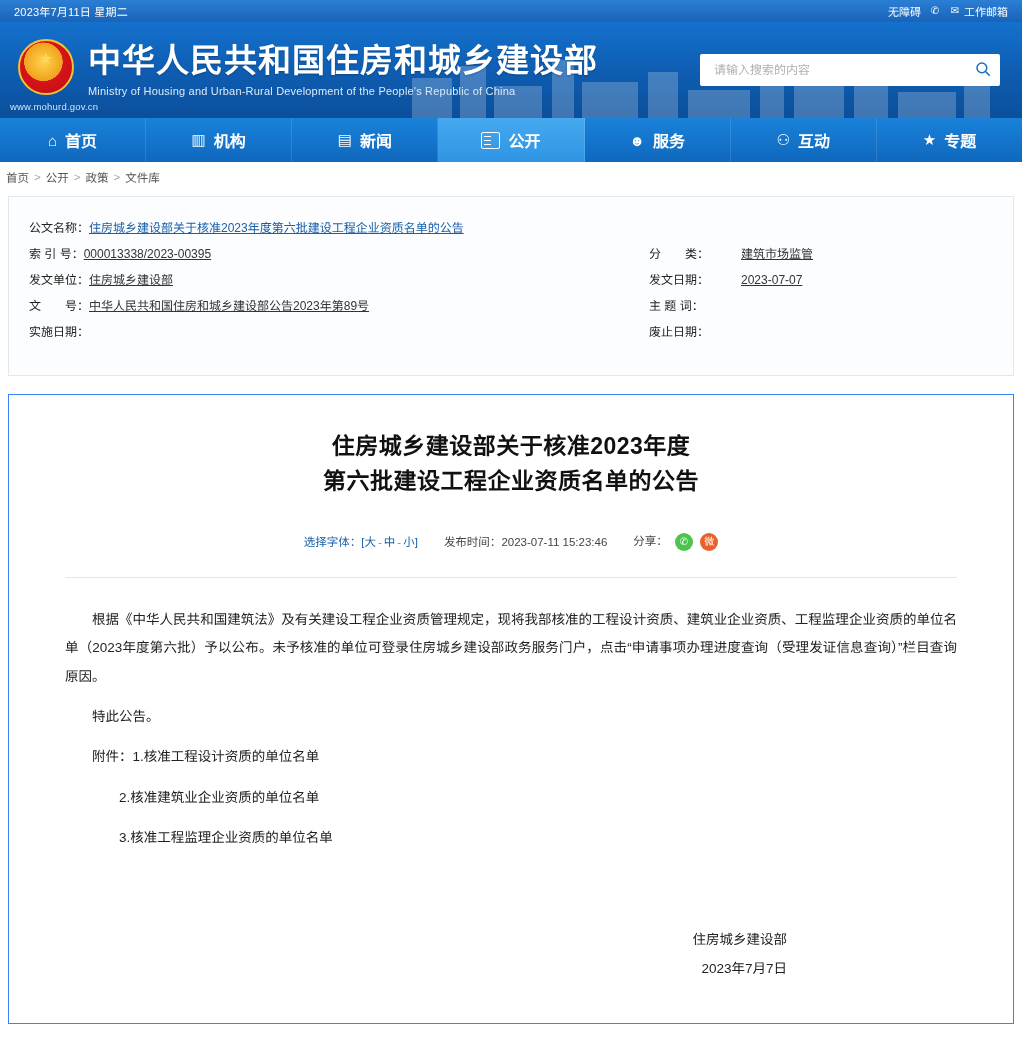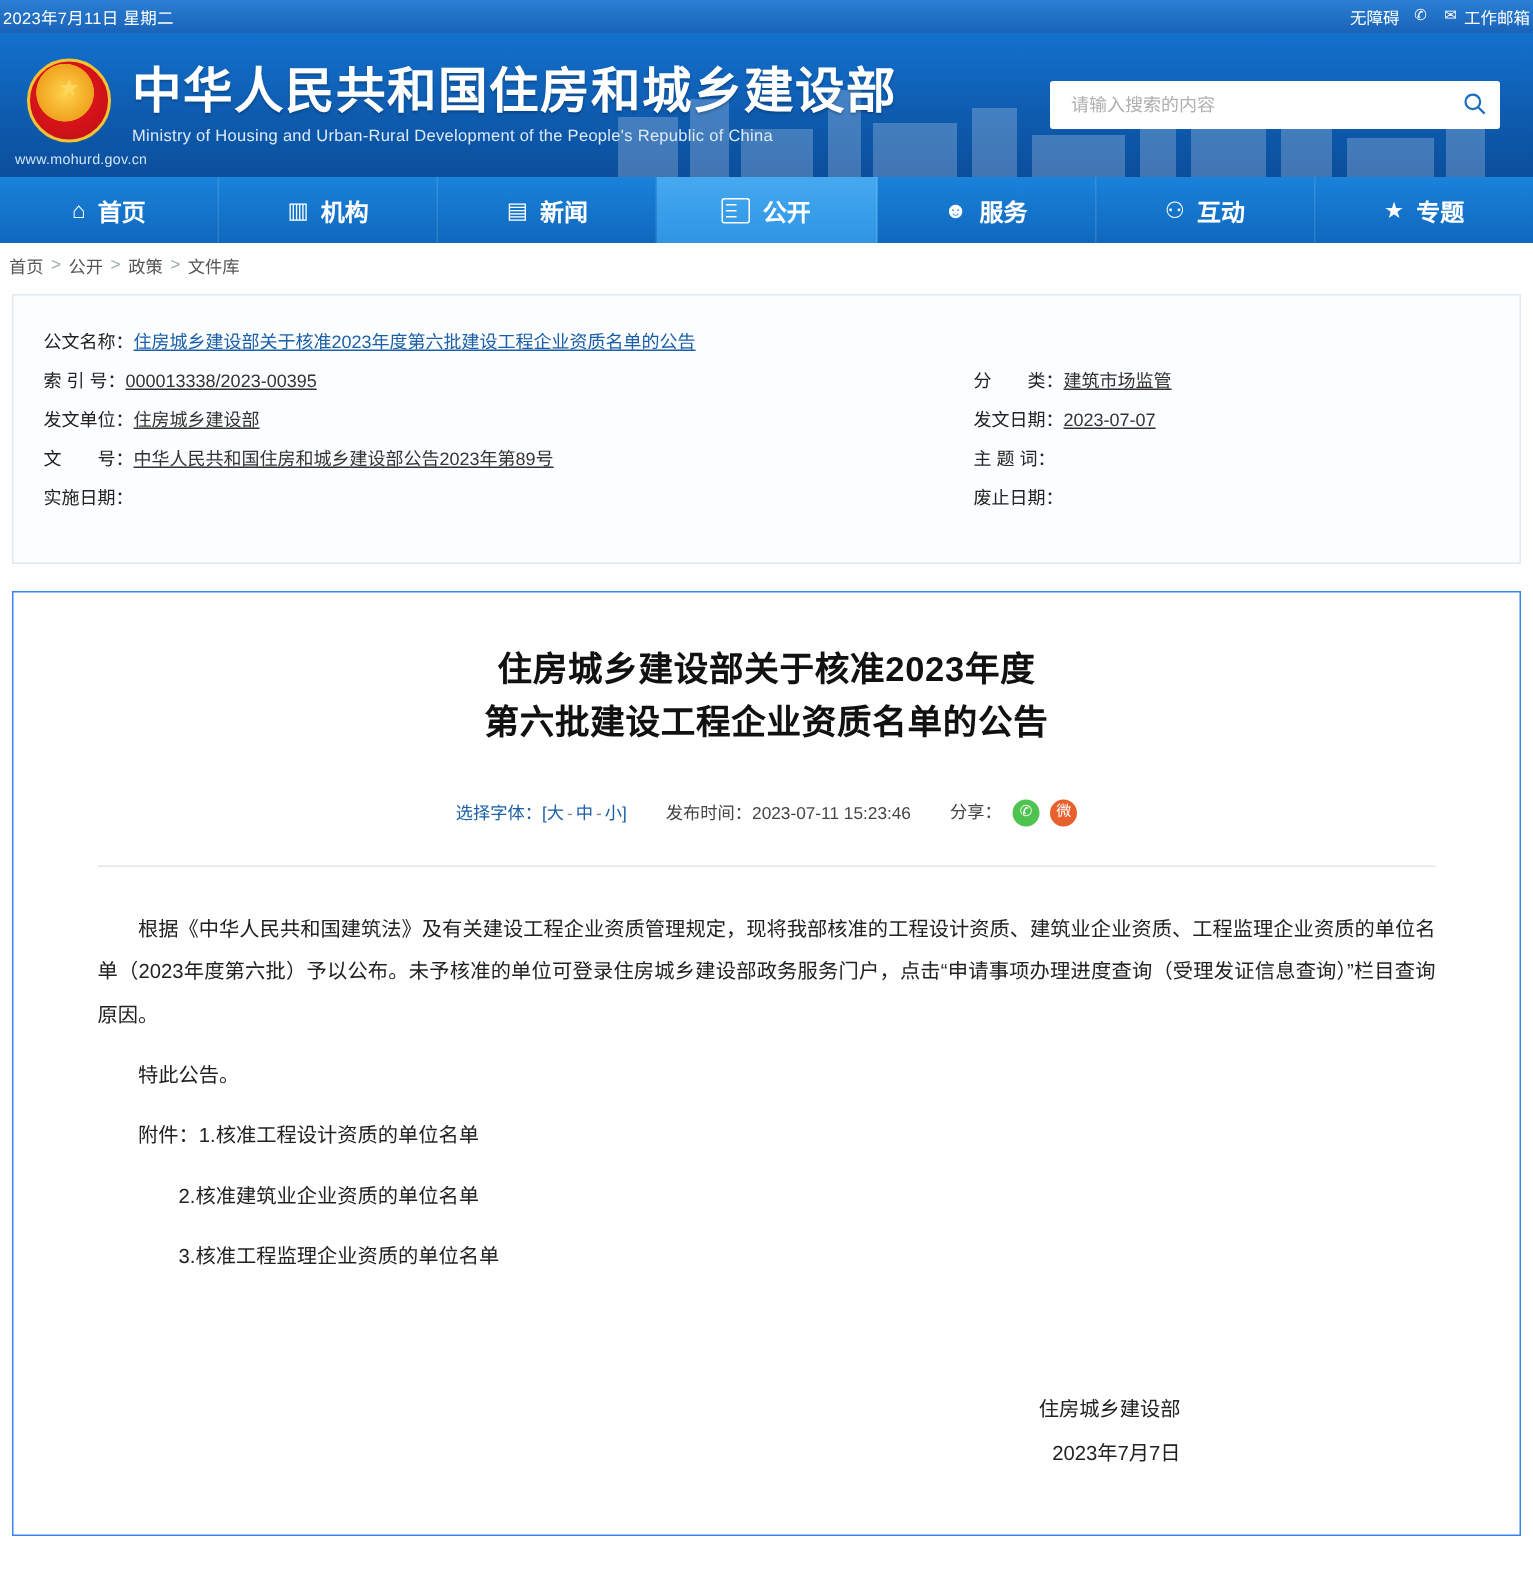--- a/index.html
+++ b/index.html
@@ -12,21 +12,21 @@
 
   
   .topbar {
     height: 22px;
     background: #1d6fc4;
     background: linear-gradient(180deg,#2a7fd4 0%, #1963b8 100%);
     color: #ffffff;
     font-size: 11px;
     display: flex;
     align-items: center;
-    padding: 0 2px;
+    padding: 0 14px;
   }
   .topbar .date { letter-spacing: .2px; }
   .topbar .spacer { flex: 1; }
   .topbar .right { display: flex; align-items: center; gap: 8px; font-size: 11px; }
   .topbar .right .item { display: flex; align-items: center; gap: 3px; }
   .ico-sm { display: inline-block; width: 12px; height: 12px; line-height: 12px; text-align: center; font-size: 10px; }
 
   
   .banner {
     position: relative;
@@ -134,21 +134,21 @@
   
   .meta {
     margin: 4px 8px 0 8px;
     border: 1px solid #dfe7ef;
     background: #fbfdff;
     padding: 18px 20px 22px 20px;
     height: 180px;
   }
   .meta .row { display: flex; font-size: 12px; color: #333; line-height: 26px; }
   .meta .left { width: 620px; display: flex; }
-  .meta .right { flex: 1; display: flex; }
+  .meta .right { flex: 1; display: flex; gap: 32px; }
   .meta .lbl { color: #222; white-space: pre; }
   .meta .val { color: #333; text-decoration: underline; }
   .meta .val.link { color: #1a5fa8; }
 
   
   .article {
     margin: 18px 8px 0 8px;
     border: 1px solid #3b82f6;
     background: #ffffff;
     padding: 34px 56px 40px 56px;

